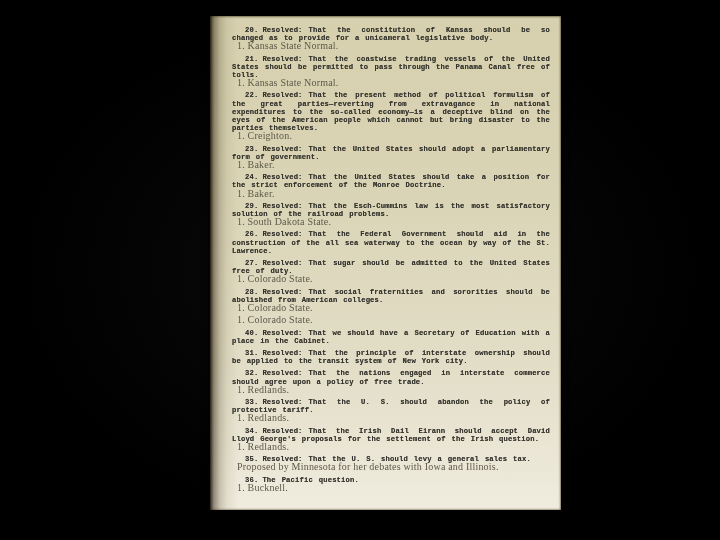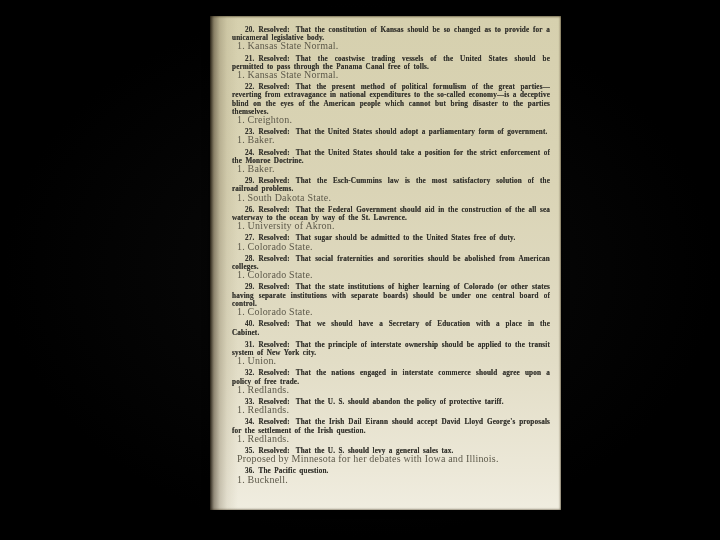--- a/index.html
+++ b/index.html
@@ -31,21 +31,21 @@
       rgba(150,140,105,0.15) 17px,
       rgba(0,0,0,0) 28px);
     pointer-events: none;
   }
   .content {
     position: absolute;
     left: 22px; right: 11px; top: 10px; bottom: 6px;
   }
   .item { margin: 0 0 4px 0; }
   .res {
-    font-family: Liberation Serif, serif;
+    font-family: Liberation Mono, monospace;
     font-weight: bold;
     font-size: 7.2px;
     line-height: 8.2px;
     color: #34332d;
     text-align: justify;
     text-indent: 13px;
     letter-spacing: 0.15px;
     word-spacing: 1.4px;
     text-shadow: 0 0 0.4px rgba(52,51,45,0.6);
   }
@@ -92,46 +92,43 @@
     <div class="note">1. Baker.</div>
   </div>
 
   <div class="item">
     <div class="res"><span class="num">29.</span><span class="lbl">Resolved:</span><span class="txt">That the Esch-Cummins law is the most satisfactory solution of the railroad problems.</span></div>
     <div class="note">1. South Dakota State.</div>
   </div>
 
   <div class="item">
     <div class="res"><span class="num">26.</span><span class="lbl">Resolved:</span><span class="txt">That the Federal Government should aid in the construction of the all sea waterway to the ocean by way of the St. Lawrence.</span></div>
-    <div class="note">1. University of Akron.</div>
   </div>
 
   <div class="item">
     <div class="res"><span class="num">27.</span><span class="lbl">Resolved:</span><span class="txt">That sugar should be admitted to the United States free of duty.</span></div>
     <div class="note">1. Colorado State.</div>
   </div>
 
   <div class="item">
     <div class="res"><span class="num">28.</span><span class="lbl">Resolved:</span><span class="txt">That social fraternities and sororities should be abolished from American colleges.</span></div>
     <div class="note">1. Colorado State.</div>
   </div>
 
   <div class="item">
-    <div class="res"><span class="num">29.</span><span class="lbl">Resolved:</span><span class="txt">That the state institutions of higher learning of Colorado (or other states having separate institutions with separate boards) should be under one central board of control.</span></div>
     <div class="note">1. Colorado State.</div>
   </div>
 
   <div class="item">
     <div class="res"><span class="num">40.</span><span class="lbl">Resolved:</span><span class="txt">That we should have a Secretary of Education with a place in the Cabinet.</span></div>
 
   </div>
 
   <div class="item">
     <div class="res"><span class="num">31.</span><span class="lbl">Resolved:</span><span class="txt">That the principle of interstate ownership should be applied to the transit system of New York city.</span></div>
-    <div class="note">1. Union.</div>
   </div>
 
   <div class="item">
     <div class="res"><span class="num">32.</span><span class="lbl">Resolved:</span><span class="txt">That the nations engaged in interstate commerce should agree upon a policy of free trade.</span></div>
     <div class="note">1. Redlands.</div>
   </div>
 
   <div class="item">
     <div class="res"><span class="num">33.</span><span class="lbl">Resolved:</span><span class="txt">That the U. S. should abandon the policy of protective tariff.</span></div>
     <div class="note">1. Redlands.</div>

